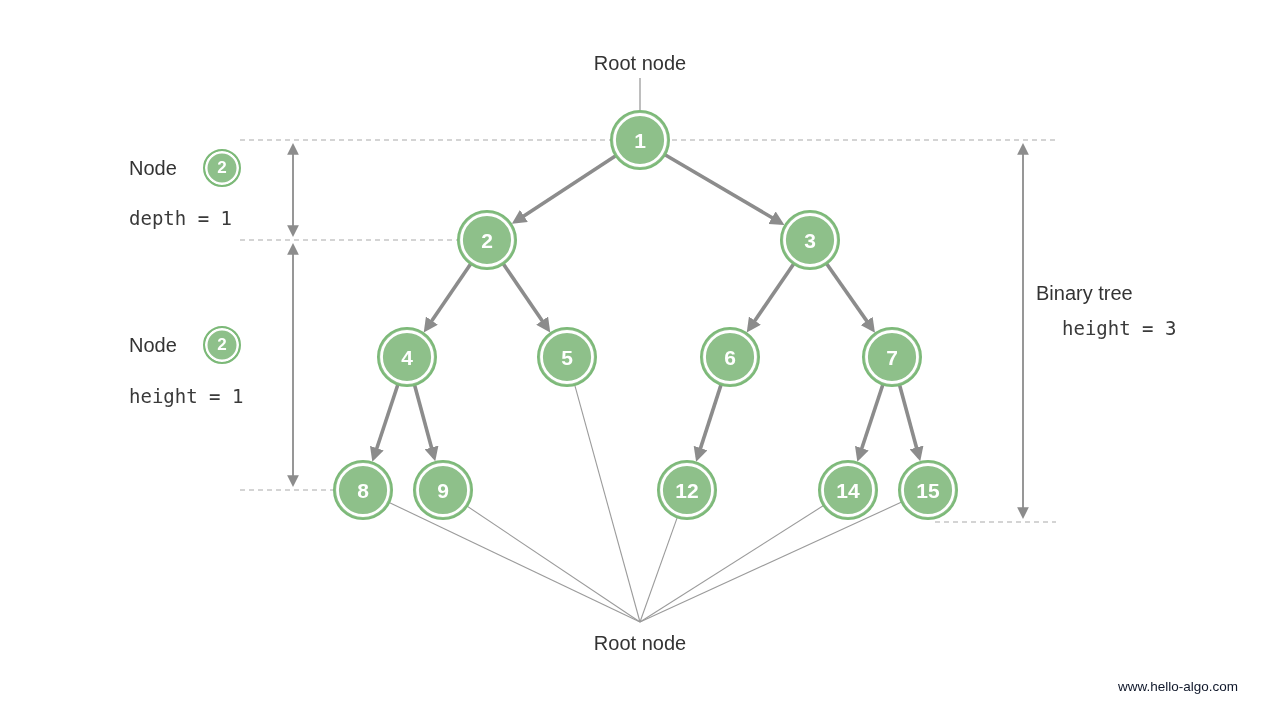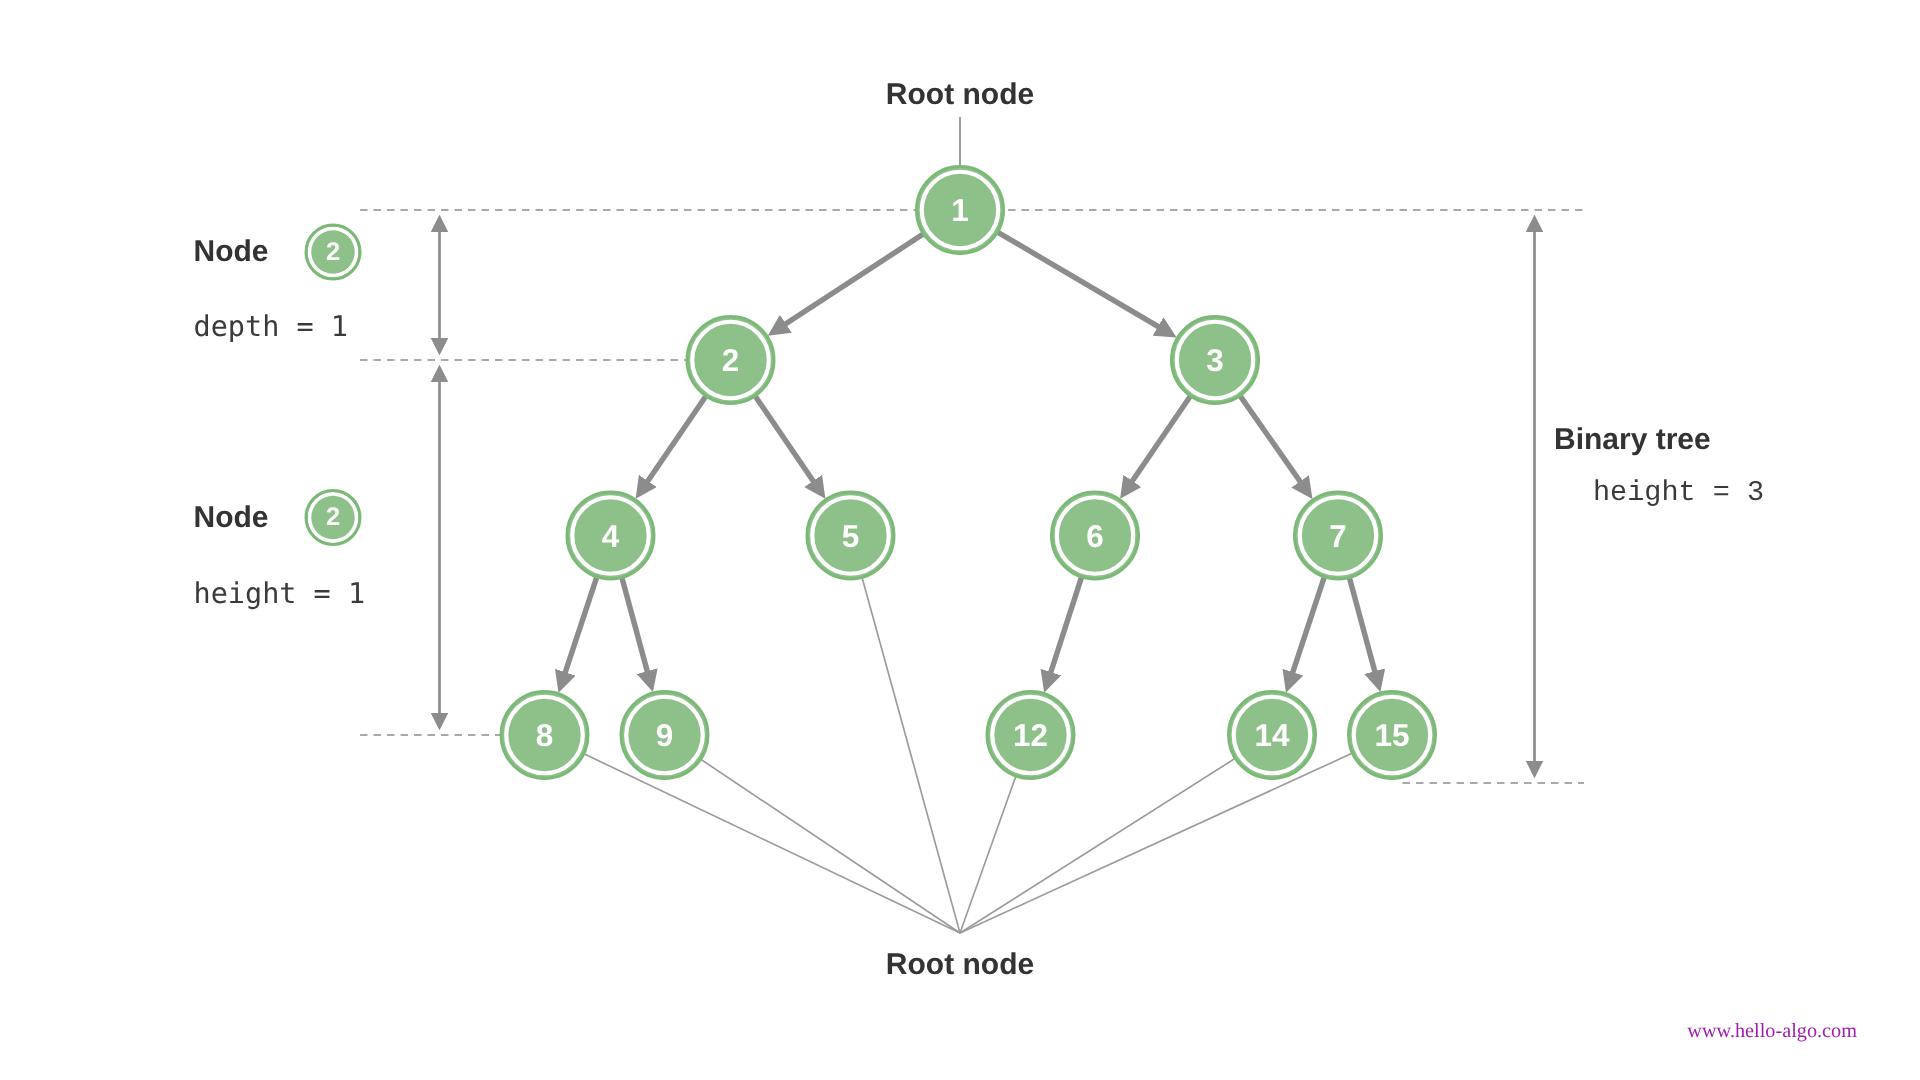--- a/index.html
+++ b/index.html
@@ -30,21 +30,21 @@
     fill: #ffffff;
     font-family: "Liberation Sans", sans-serif;
     font-size: 21px;
     font-weight: 600;
     text-anchor: middle;
   }
 
   .lbl {
     position: absolute;
     color: #333333;
-    font-weight: 700;
+    font-weight: 400;
     font-size: 20px;
     line-height: 24px;
     white-space: nowrap;
   }
   .lbl-center { transform: translateX(-50%); }
   .mono {
     position: absolute;
     font-family: "DejaVu Sans Mono", monospace;
     font-weight: 400;
     font-size: 19px;
@@ -65,23 +65,23 @@
     justify-content: center;
     color: #ffffff;
     font-size: 17px;
     font-weight: 600;
     box-sizing: border-box;
   }
   .watermark {
     position: absolute;
     right: 42px;
     top: 679px;
-    font-family: Liberation Serif, serif;
+    font-family: Liberation Sans, sans-serif;
     font-size: 13.5px;
-    color: #a21caf;
+    color: #0f172a;
     white-space: nowrap;
   }
 </style>
 </head>
 <body>
 
 <div class="stage">
 
   <svg width="1280" height="720" viewBox="0 0 1280 720">
     <defs>
@@ -189,18 +189,18 @@
 
   <div class="lbl" style="left:129px; top:156px;">Node</div>
   <div class="badge" style="left:203px; top:149px;">2</div>
   <div class="mono" style="left:129px; top:207px;text-align:center;">depth = 1</div>
 
   <div class="lbl" style="left:129px; top:333px;">Node</div>
   <div class="badge" style="left:203px; top:326px;">2</div>
   <div class="mono" style="left:129px; top:385px;">height = 1</div>
 
   <div class="lbl" style="left:1036px; top:281px;">Binary tree</div>
-  <div class="mono" style="left:1062px; top:317px;font-family:Liberation Mono, monospace;">height = 3</div>
+  <div class="mono" style="left:1062px; top:317px;">height = 3</div>
 
   <div class="lbl lbl-center" style="left:640px; top:631px;">Root node</div>
 
   <div class="watermark">www.hello-algo.com</div>
 </div>
 
 </body></html>

